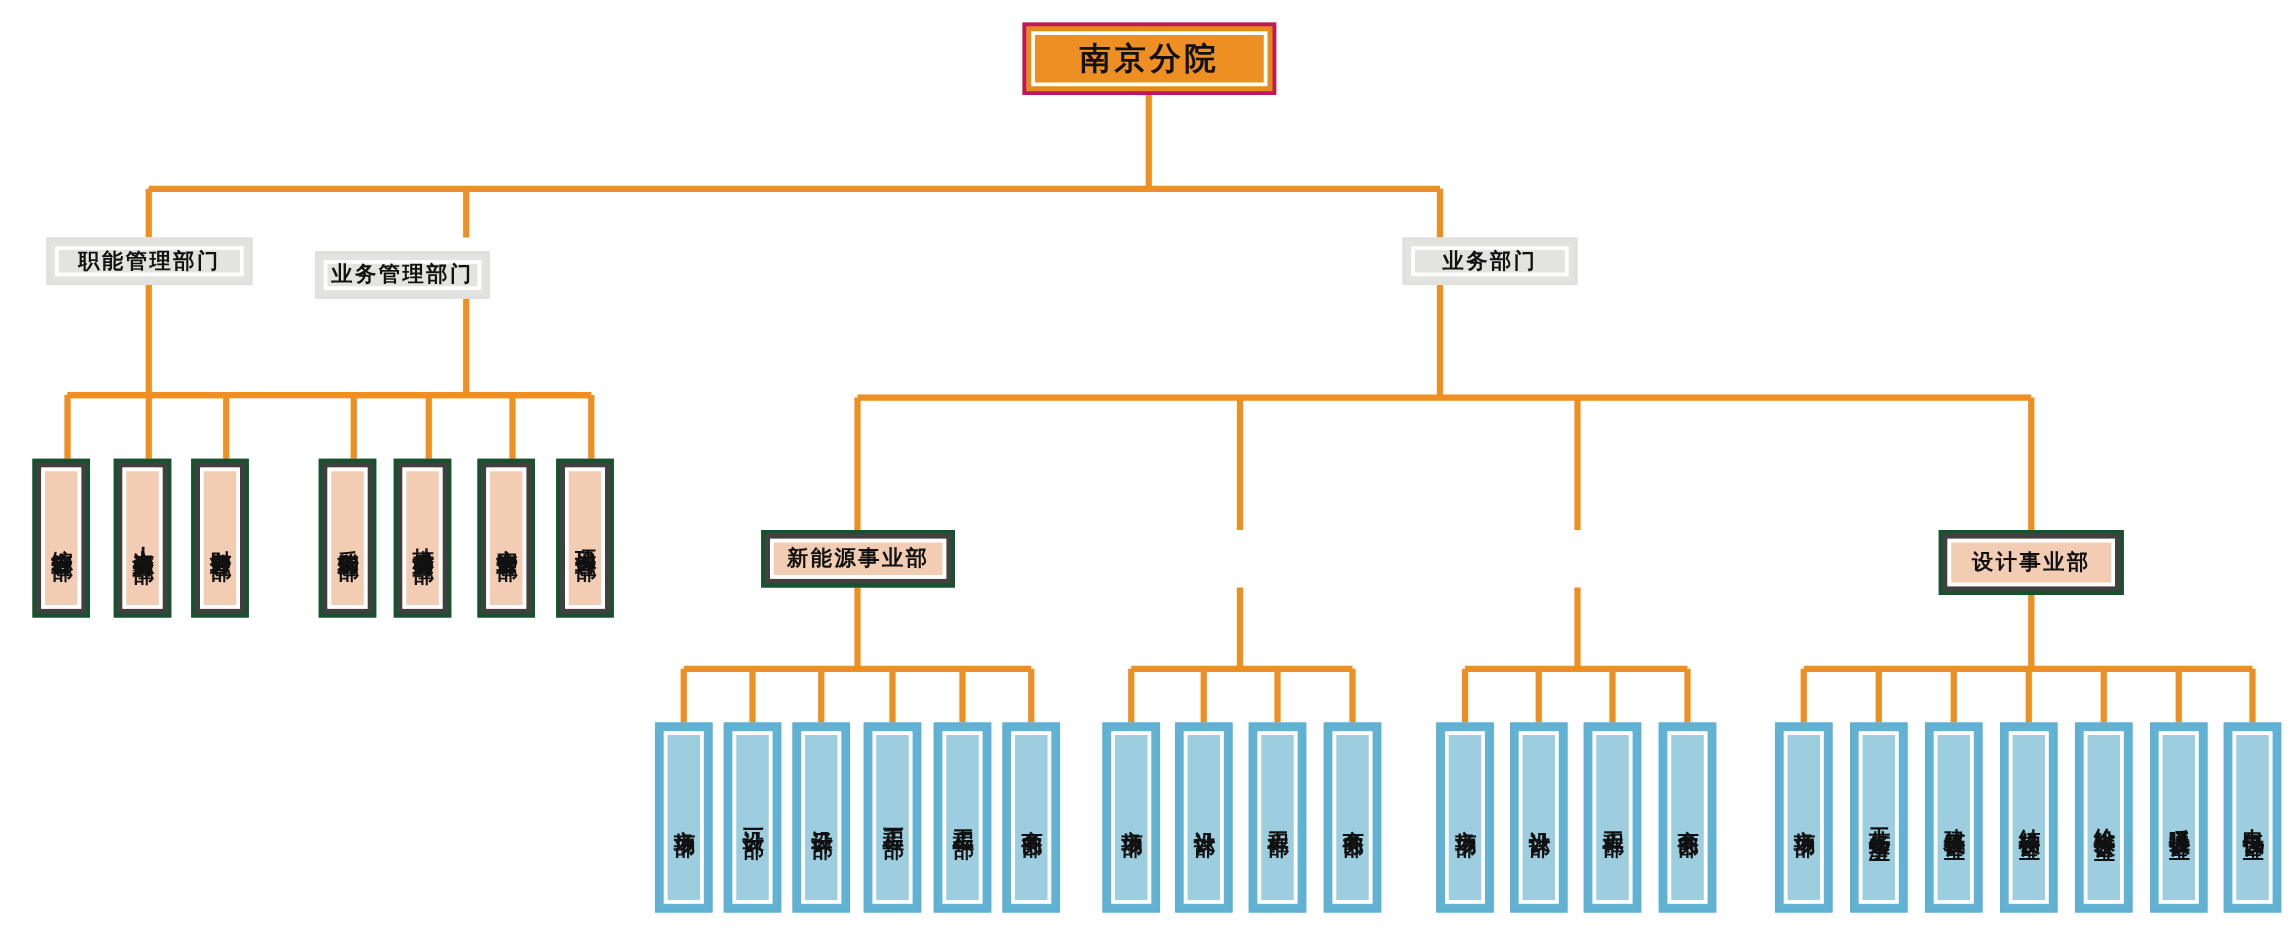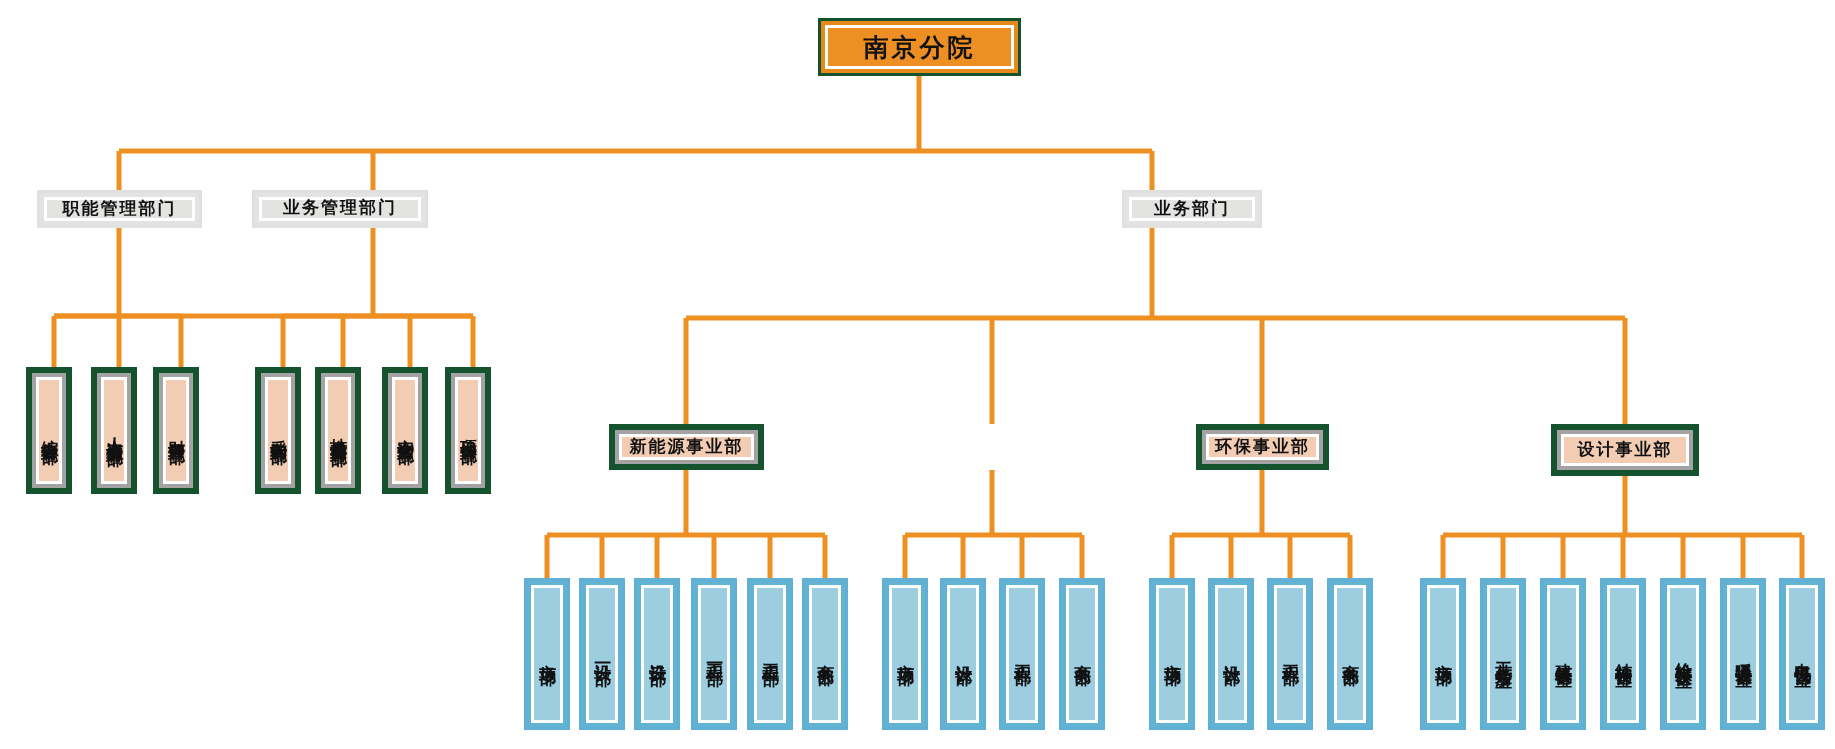--- a/index.html
+++ b/index.html
@@ -16,31 +16,31 @@
     position:absolute;left:4px;top:4px;right:4px;bottom:4px;
     box-sizing:border-box;display:flex;align-items:center;justify-content:center;
     border:3px solid #ffffff;
   }
   .node .lbl{
     position:relative;z-index:2;font-weight:bold;color:#111111;
     letter-spacing:1px;line-height:1.08;text-align:center;white-space:nowrap;
   }
 
   
-  .n-root{background:#e8891c;border:3px solid #14532d;}
+  .n-root{background:#e8891c;border:3px solid #be185d;}
   .n-root .inner{background:#ed8f22;border-color:#ffffff;}
   .n-root .lbl{font-size:25px;letter-spacing:3px;}
 
   
   .n-gray{background:#e3e3e1;border:3px solid #e0e0de;}
   .n-gray .inner{background:#e3e3e1;border-color:#ffffff;align-items:flex-end;}
   .n-gray .lbl{font-size:17px;letter-spacing:2px;}
 
   
-  .n-peach{background:#a3a3a3;border:6px solid #14532d;}
+  .n-peach{background:#404040;border:3px solid #14532d;}
   .n-peach .inner{background:#f2cdb4;border-color:#ffffff;}
   .n-peach .lbl{font-size:17px;letter-spacing:2px;}
 
   
   .n-blue{background:#62b2d4;border:3px solid #5fb0d2;}
   .n-blue .inner{background:#9ccee0;border-color:#ffffff;}
   .n-blue .lbl{font-size:17px;letter-spacing:1px;}
 
   
   .vert .lbl{
@@ -126,21 +126,21 @@
       <span class="lbl">南京分院</span>
     </div>
   </div>
 
   <div class="node n-gray" style="left:37px;top:190px;width:165px;height:38px;">
     <div class="inner">
       <span class="lbl">职能管理部门</span>
     </div>
   </div>
 
-  <div class="node n-gray" style="left:252px;top:190px;width:176px;height:38px;font-family:Liberation Mono, monospace;">
+  <div class="node n-gray" style="left:252px;top:201px;width:140px;height:38px;">
     <div class="inner">
       <span class="lbl">业务管理部门</span>
     </div>
   </div>
 
   <div class="node n-gray" style="left:1082px;top:190px;width:140px;height:38px;margin-left:40px;">
     <div class="inner">
       <span class="lbl">业务部门</span>
     </div>
   </div>
@@ -187,25 +187,20 @@
     </div>
   </div>
 
   <div class="node n-peach" style="left:609px;top:424px;width:155px;height:46px;">
     <div class="inner">
       <span class="lbl">新能源事业部</span>
     </div>
   </div>
 
 
-  <div class="node n-peach" style="left:1196px;top:424px;width:133px;height:46px;">
-    <div class="inner">
-      <span class="lbl">环保事业部</span>
-    </div>
-  </div>
 
   <div class="node n-peach" style="left:1551px;top:424px;width:148px;height:52px;">
     <div class="inner">
       <span class="lbl">设计事业部</span>
     </div>
   </div>
 
   <div class="node n-blue vert" style="left:524px;top:578px;width:46px;height:152px;">
     <div class="inner">
       <span class="lbl">市场部</span>

